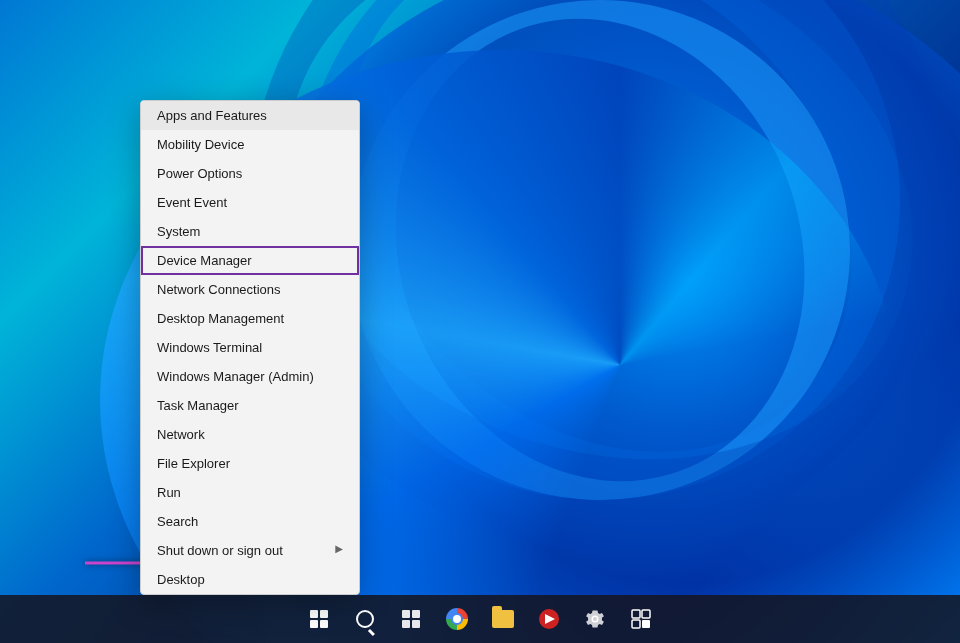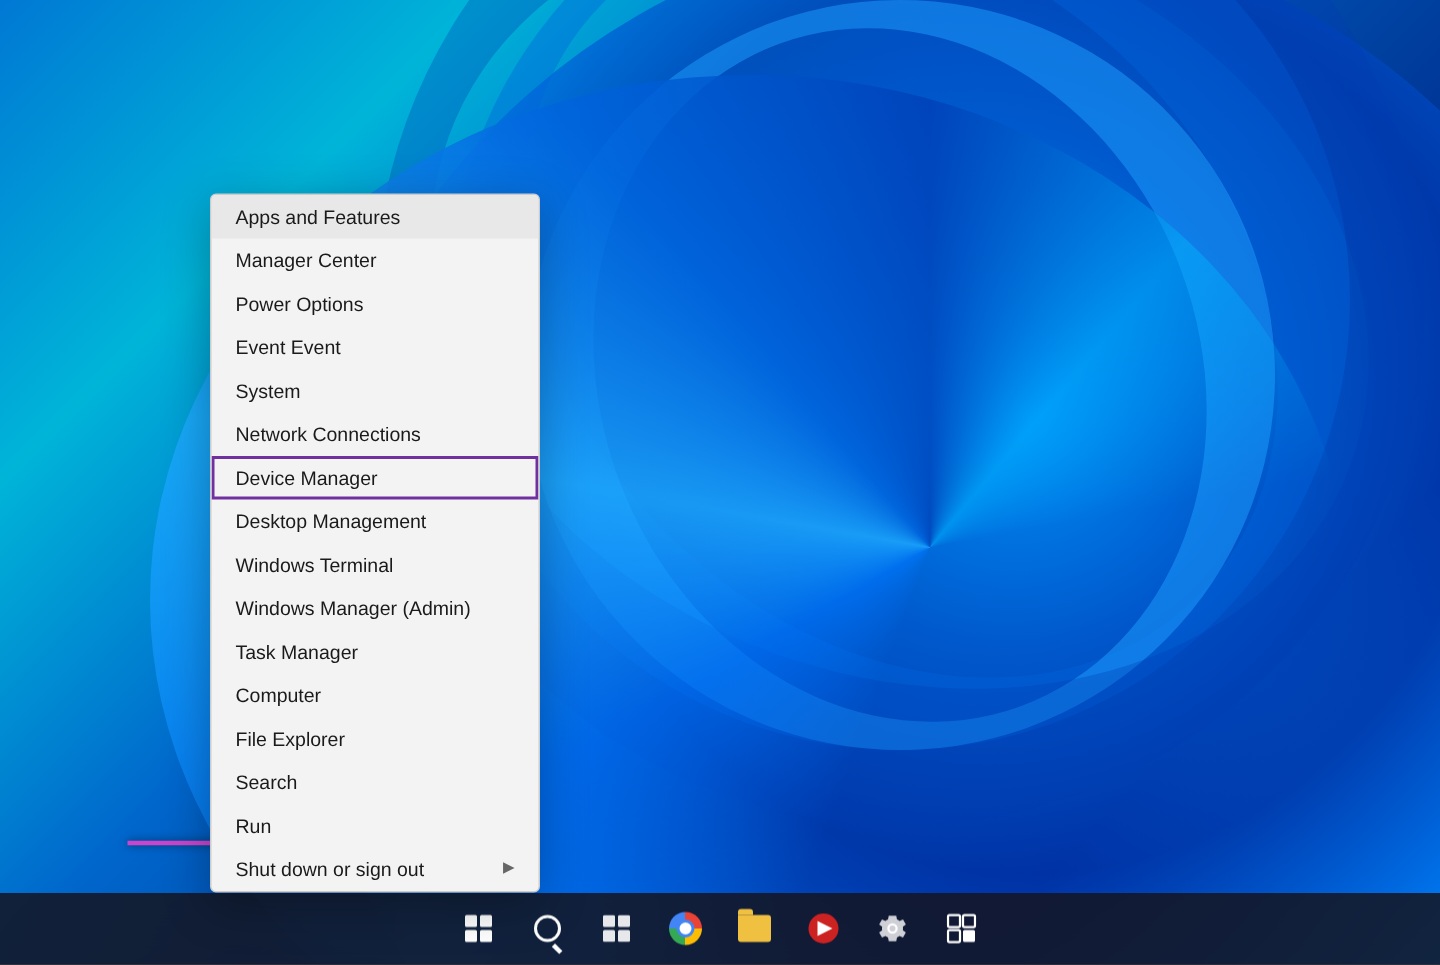--- a/index.html
+++ b/index.html
@@ -269,64 +269,67 @@
     <div class="swirl-layer"></div>
     <div class="swirl-layer"></div>
     <div class="swirl-layer"></div>
   </div>
 
   <div class="context-menu">
     <div class="menu-item top-highlighted">
       <span>Apps and Features</span>
     </div>
     <div class="menu-item">
-      <span>Manager Center</span>
+      <span>Mobility Device</span>
     </div>
     <div class="menu-item">
       <span>Power Options</span>
     </div>
     <div class="menu-item">
       <span>Event Event</span>
     </div>
     <div class="menu-item">
       <span>System</span>
-    </div>
-    <div class="menu-item">
-      <span>Network Connections</span>
     </div>
     <div class="menu-item device-manager-item">
       <span>Device Manager</span>
     </div>
     <div class="menu-item">
+      <span>Network Connections</span>
+    </div>
+    <div class="menu-item">
       <span>Desktop Management</span>
     </div>
     <div class="menu-item">
       <span>Windows Terminal</span>
     </div>
     <div class="menu-item">
       <span>Windows Manager (Admin)</span>
     </div>
     <div class="menu-item">
       <span>Task Manager</span>
     </div>
     <div class="menu-item">
-      <span>Computer</span>
+      <span>Network</span>
     </div>
     <div class="menu-item">
       <span>File Explorer</span>
     </div>
     <div class="menu-item">
+      <span>Run</span>
+    </div>
+    <div class="menu-item">
       <span>Search</span>
-    </div>
-    <div class="menu-item">
-      <span>Run</span>
     </div>
     <div class="menu-item">
       <span>Shut down or sign out</span>
       <span class="menu-arrow">▶</span>
+    </div>
+    <div class="menu-item">
+      <span>Desktop</span>
     </div>
   </div>
 
   <div class="arrow-indicator">
     <svg width="160" height="40" viewBox="0 0 160 40">
       <defs>
         <marker id="arrowhead" markerWidth="10" markerHeight="7" refX="10" refY="3.5" orient="auto">
           <polygon points="0 0, 10 3.5, 0 7" fill="#cc44cc"></polygon>
         </marker>
       </defs>

